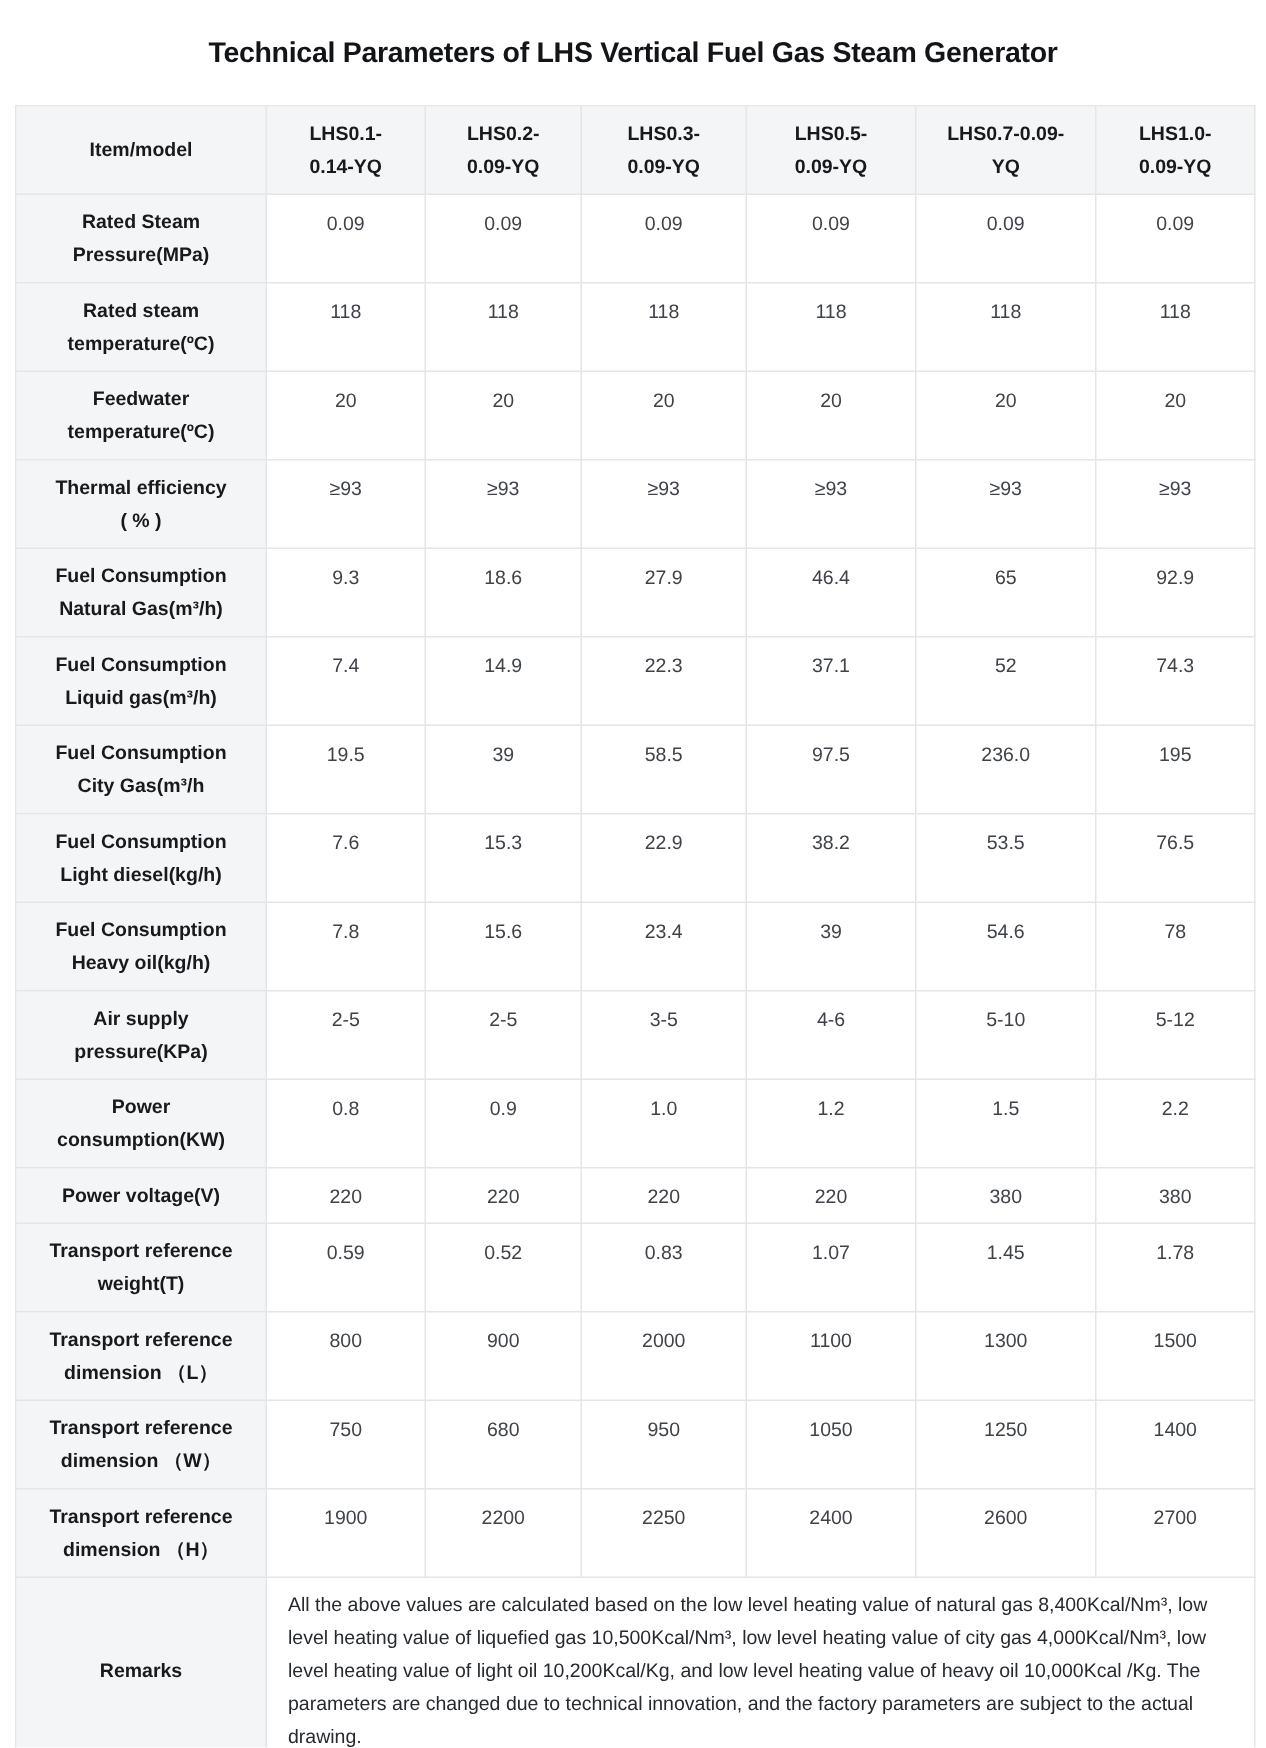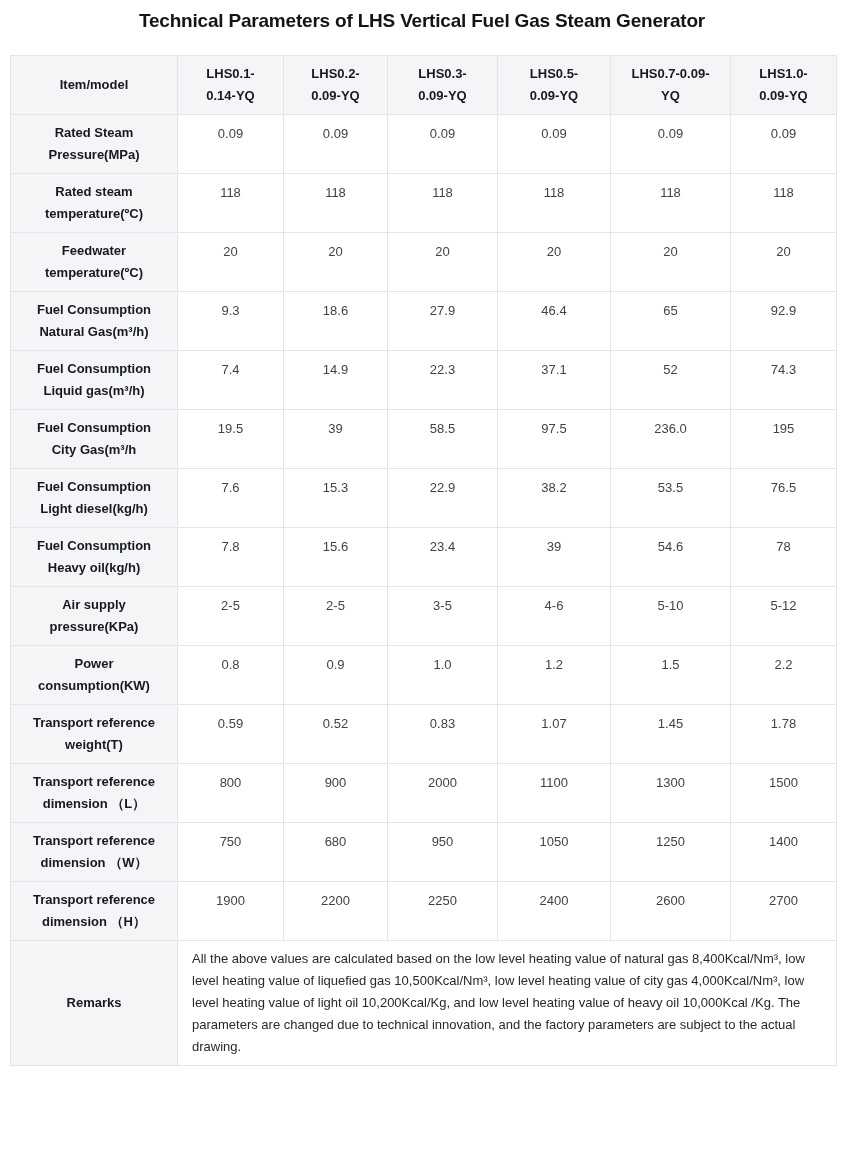--- a/index.html
+++ b/index.html
@@ -11,21 +11,21 @@
     --remarks-text:#26292e;
   }
   *{box-sizing:border-box;}
   html,body{margin:0;padding:0;}
   body{
     width:844px;height:1165px;background:#ffffff;overflow:hidden;
     font-family:"Liberation Sans","DejaVu Sans",sans-serif;
     -webkit-font-smoothing:antialiased;
   }
   .page-title{
-    margin:10px 0 0 0;
+    margin:25px 0 0 0;
     text-align:center;
     font-size:19px;
     font-weight:700;
     letter-spacing:-0.2px;
     color:var(--title-text);
   }
   table.spec-table{
     border-collapse:collapse;
     table-layout:fixed;
     width:826px;
@@ -128,20 +128,30 @@
         <th class="row-label" scope="row">Feedwater
 temperature(ºC)</th>
         <td class="cell-value">20</td>
         <td class="cell-value">20</td>
         <td class="cell-value">20</td>
         <td class="cell-value">20</td>
         <td class="cell-value">20</td>
         <td class="cell-value">20</td>
       </tr>
       <tr>
+        <th class="row-label" scope="row">Thermal efficiency
+( % )</th>
+        <td class="cell-value">≥93</td>
+        <td class="cell-value">≥93</td>
+        <td class="cell-value">≥93</td>
+        <td class="cell-value">≥93</td>
+        <td class="cell-value">≥93</td>
+        <td class="cell-value">≥93</td>
+      </tr>
+      <tr>
         <th class="row-label" scope="row">Fuel Consumption
 Natural Gas(m³/h)</th>
         <td class="cell-value">9.3</td>
         <td class="cell-value">18.6</td>
         <td class="cell-value">27.9</td>
         <td class="cell-value">46.4</td>
         <td class="cell-value">65</td>
         <td class="cell-value">92.9</td>
       </tr>
       <tr>
@@ -198,20 +208,29 @@
         <th class="row-label" scope="row">Power
 consumption(KW)</th>
         <td class="cell-value">0.8</td>
         <td class="cell-value">0.9</td>
         <td class="cell-value">1.0</td>
         <td class="cell-value">1.2</td>
         <td class="cell-value">1.5</td>
         <td class="cell-value">2.2</td>
       </tr>
       <tr>
+        <th class="row-label" scope="row">Power voltage(V)</th>
+        <td class="cell-value">220</td>
+        <td class="cell-value">220</td>
+        <td class="cell-value">220</td>
+        <td class="cell-value">220</td>
+        <td class="cell-value">380</td>
+        <td class="cell-value">380</td>
+      </tr>
+      <tr>
         <th class="row-label" scope="row">Transport reference
 weight(T)</th>
         <td class="cell-value">0.59</td>
         <td class="cell-value">0.52</td>
         <td class="cell-value">0.83</td>
         <td class="cell-value">1.07</td>
         <td class="cell-value">1.45</td>
         <td class="cell-value">1.78</td>
       </tr>
       <tr>

